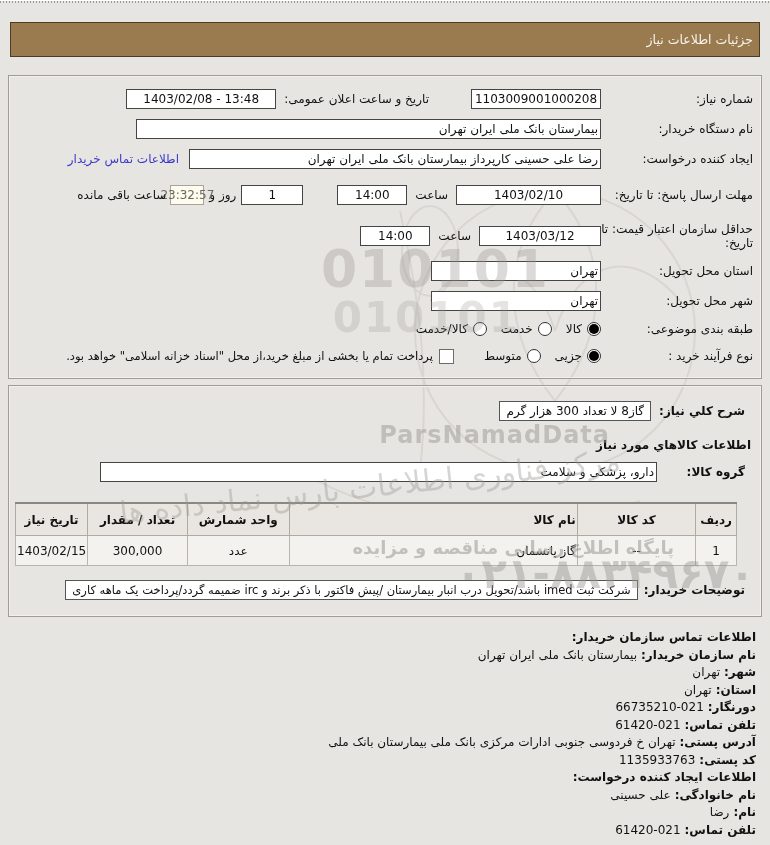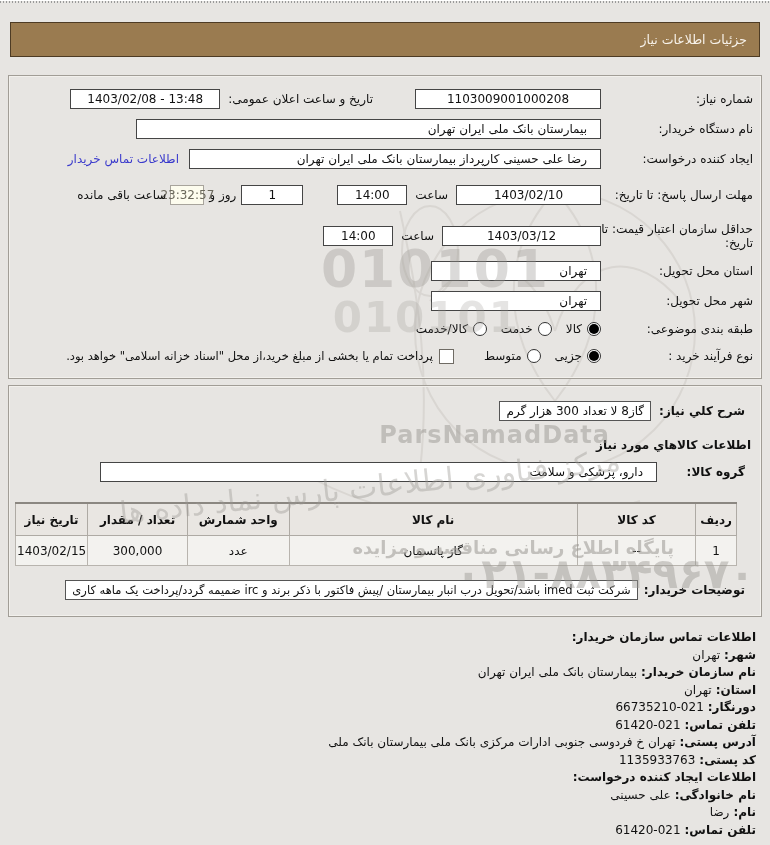--- a/index.html
+++ b/index.html
@@ -3,29 +3,29 @@
 <meta charset="utf-8">
 <style>
   html,body{margin:0;padding:0;width:770px;height:845px;overflow:hidden;}
   .page{position:relative;width:770px;height:845px;background:#e7e5e2;direction:rtl;
         font-family:"DejaVu Sans",sans-serif;font-size:12px;color:#111;}
   .content{position:relative;z-index:1;}
   
   .top-dots{height:4px;margin-top:1px;background-image:repeating-linear-gradient(90deg,#9a9a9a 0 1px,transparent 1px 3px);background-size:3px 2px;background-repeat:repeat-x;}
   
   .title-bar{margin:17px 10px 0 10px;height:33px;background:#9a7b50;border:1px solid #4d3b24;
-             color:#f7f2ea;display:flex;align-items:center;padding-right:12px;font-size:12.5px;}
+             color:#f7f2ea;display:flex;align-items:center;padding-right:6px;font-size:12.5px;}
   
   .panel{margin:0 8px;border:1px solid #a19d96;box-shadow:inset 0 0 0 1px #f2f0ec;padding:8px 8px 8px 8px;background:transparent;}
   .panel1{margin-top:18px;}
   .panel2{margin-top:6px;}
   .frow{display:flex;align-items:center;min-height:30px;}
   .flabel{width:152px;flex:0 0 152px;line-height:14px;}
   .ibox{background:#fff;border:1px solid #454545;height:20px;display:flex;align-items:center;
-        justify-content:center;padding:0 13px;box-sizing:border-box;font-size:12px;}
+        justify-content:center;padding:0 2px;box-sizing:border-box;font-size:12px;}
   .ibox.rt{justify-content:flex-start;} 
   .ltr{direction:ltr;unicode-bidi:isolate;}
   .slabel{margin:0 8px;}
   .countdown{background:#fdfcee;border:1px solid #a8a49c;color:#6b685c;}
   .link{color:#3a3acc;cursor:pointer;margin-right:10px;}
   
   .radio{width:12px;height:12px;border:1px solid #333;border-radius:50%;background:#fff;
          display:inline-block;position:relative;flex:0 0 12px;}
   .radio.checked::after{content:'';position:absolute;inset:1px;background:#000;border-radius:50%;}
   .checkbox{width:13px;height:13px;border:1px solid #6f6b64;background:#fff;display:inline-block;flex:0 0 13px;}
@@ -34,21 +34,21 @@
   
   .bold{font-weight:bold;}
   .vbox{background:#fff;border:1px solid #555;padding:2px 6px;display:inline-block;}
   .h-line{margin:10px 2px 4px;}
   .goods-table{border-collapse:collapse;margin:14px 16px 0;width:722px;background:#f6f5f3;}
   .goods-table th{background:#e9e6e2;border:1px solid #aeaaa4;height:29px;font-size:12px;font-weight:bold;}
   .goods-table td{border:1px solid #b8b4ae;height:27px;text-align:center;font-size:12px;background:#f3f2ef;}
   .goods-table{border:1px solid #8b8781;border-top:2px solid #8b8781;}
   .goods-table th:nth-child(1),.goods-table td:nth-child(1){width:38px;}
   .goods-table th:nth-child(2),.goods-table td:nth-child(2){width:118px;}
-  .goods-table th:nth-child(3),.goods-table td:nth-child(3){width:292px;}
+  .goods-table th:nth-child(3),.goods-table td:nth-child(3){width:292px;text-align:right;}
   .goods-table th:nth-child(4),.goods-table td:nth-child(4){width:100px;}
   .goods-table th:nth-child(5),.goods-table td:nth-child(5){width:98px;}
   
   .contact{margin:12px 14px 0 14px;line-height:17.5px;font-size:12px;}
   .cline b{margin-left:4px;}
   
   .bg-art{position:absolute;inset:0;z-index:0;pointer-events:none;}
   .wm{position:absolute;z-index:4;pointer-events:none;color:#9b9893;}
   .wm-brand{top:420px;right:160px;font-size:24px;font-weight:bold;opacity:.5;letter-spacing:1px;direction:ltr;}
   .wm-diag{top:468px;right:90px;width:620px;font-size:30px;opacity:.4;transform:rotate(-6deg);text-align:center;}
@@ -80,21 +80,21 @@
     <div class="top-dots"></div>
 
     <div class="title-bar">
       <span>جزئیات اطلاعات نیاز</span>
     </div>
 
     <div class="panel panel1">
 
       <div class="frow">
         <span class="flabel">شماره نیاز:</span>
-        <span class="ibox ltr" style="width:186px">1103009001000208</span>
+        <span class="ibox ltr" style="width:130px">1103009001000208</span>
         <span style="width:42px"></span>
         <span>تاریخ و ساعت اعلان عمومی:</span>
         <span class="ibox ltr" style="width:150px;margin-right:8px">1403/02/08 - 13:48</span>
       </div>
 
       <div class="frow">
         <span class="flabel">نام دستگاه خریدار:</span>
         <span class="ibox rt" style="width:465px">بیمارستان بانک ملی ایران تهران</span>
       </div>
 
@@ -111,21 +111,21 @@
         <span class="ibox ltr" style="width:70px">14:00</span>
         <span style="width:34px"></span>
         <span class="ibox ltr" style="width:62px">1</span>
         <span class="slabel" style="margin:0 5px">روز و</span>
         <span class="ibox ltr countdown" style="width:34px">23:32:57</span>
         <span class="slabel" style="margin:1px 4px">ساعت باقی مانده</span>
       </div>
 
       <div class="frow" style="min-height:40px">
         <span class="flabel">حداقل سازمان اعتبار قیمت: تا تاریخ:</span>
-        <span class="ibox ltr" style="width:159px">1403/03/12</span>
+        <span class="ibox ltr" style="width:122px">1403/03/12</span>
         <span class="slabel">ساعت</span>
         <span class="ibox ltr" style="width:70px">14:00</span>
       </div>
 
       <div class="frow">
         <span class="flabel">استان محل تحویل:</span>
         <span class="ibox rt" style="width:170px">تهران</span>
       </div>
 
       <div class="frow">
@@ -198,22 +198,22 @@
         <span style="width:8px"></span>
         <span class="bold" style="margin-left:6px">توضیحات خریدار:</span>
         <span class="vbox small" style="max-width:612px;white-space:nowrap;overflow:hidden">شرکت ثبت imed باشد/تحویل درب انبار بیمارستان /پیش فاکتور با ذکر برند و irc ضمیمه گردد/پرداخت یک ماهه کاری</span>
       </div>
 
     </div>
 
     <div class="contact">
       <div class="bold">اطلاعات تماس سازمان خریدار:</div>
       <div>
+          <div class="cline"><b>نام سازمان خریدار:</b><span>بیمارستان بانک ملی ایران تهران</span></div>
           <div class="cline"><b>شهر:</b><span>تهران</span></div>
-          <div class="cline"><b>نام سازمان خریدار:</b><span>بیمارستان بانک ملی ایران تهران</span></div>
           <div class="cline"><b>استان:</b><span>تهران</span></div>
           <div class="cline"><b>دورنگار:</b><span>021-66735210</span></div>
           <div class="cline"><b>تلفن تماس:</b><span>021-61420</span></div>
           <div class="cline"><b>آدرس پستی:</b><span>تهران خ فردوسی جنوبی ادارات مرکزی بانک ملی بیمارستان بانک ملی</span></div>
           <div class="cline"><b>کد پستی:</b><span>1135933763</span></div>
         </div>
       <div class="bold">اطلاعات ایجاد کننده درخواست:</div>
       <div>
           <div class="cline"><b>نام خانوادگی:</b><span>علی حسینی</span></div>
           <div class="cline"><b>نام:</b><span>رضا</span></div>

